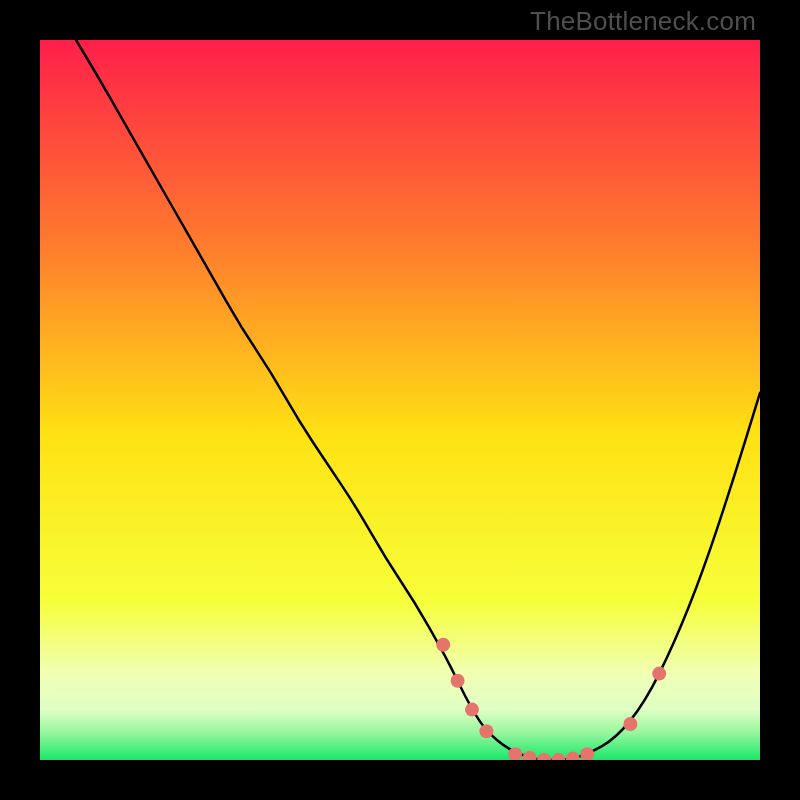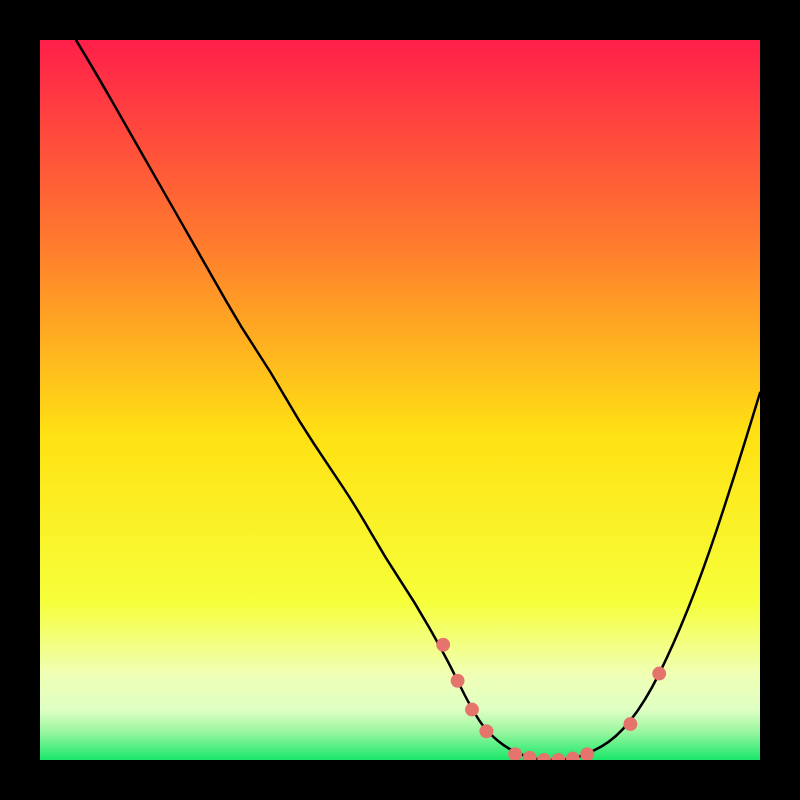--- a/index.html
+++ b/index.html
@@ -50,20 +50,21 @@
     color: #4f4f4f;
     letter-spacing: 0.2px;
     user-select: none;
   }
 </style>
 </head>
 <body>
 
 <div class="frame">
 
+  <div class="watermark">TheBottleneck.com</div>
 
   <div class="plot-area">
     <svg class="gradient" viewBox="0 0 720 720" preserveAspectRatio="none">
       <defs>
         <linearGradient id="bg" x1="0" y1="0" x2="0" y2="1">
           <stop id="g0" offset="0%" stop-color="#ff1f4a"></stop>
           <stop id="g1" offset="28%" stop-color="#ff7a2e"></stop>
           <stop id="g2" offset="55%" stop-color="#ffe213"></stop>
           <stop id="g3" offset="78%" stop-color="#f6ff3a"></stop>
           <stop id="g4" offset="88%" stop-color="#f0ffb4"></stop>

